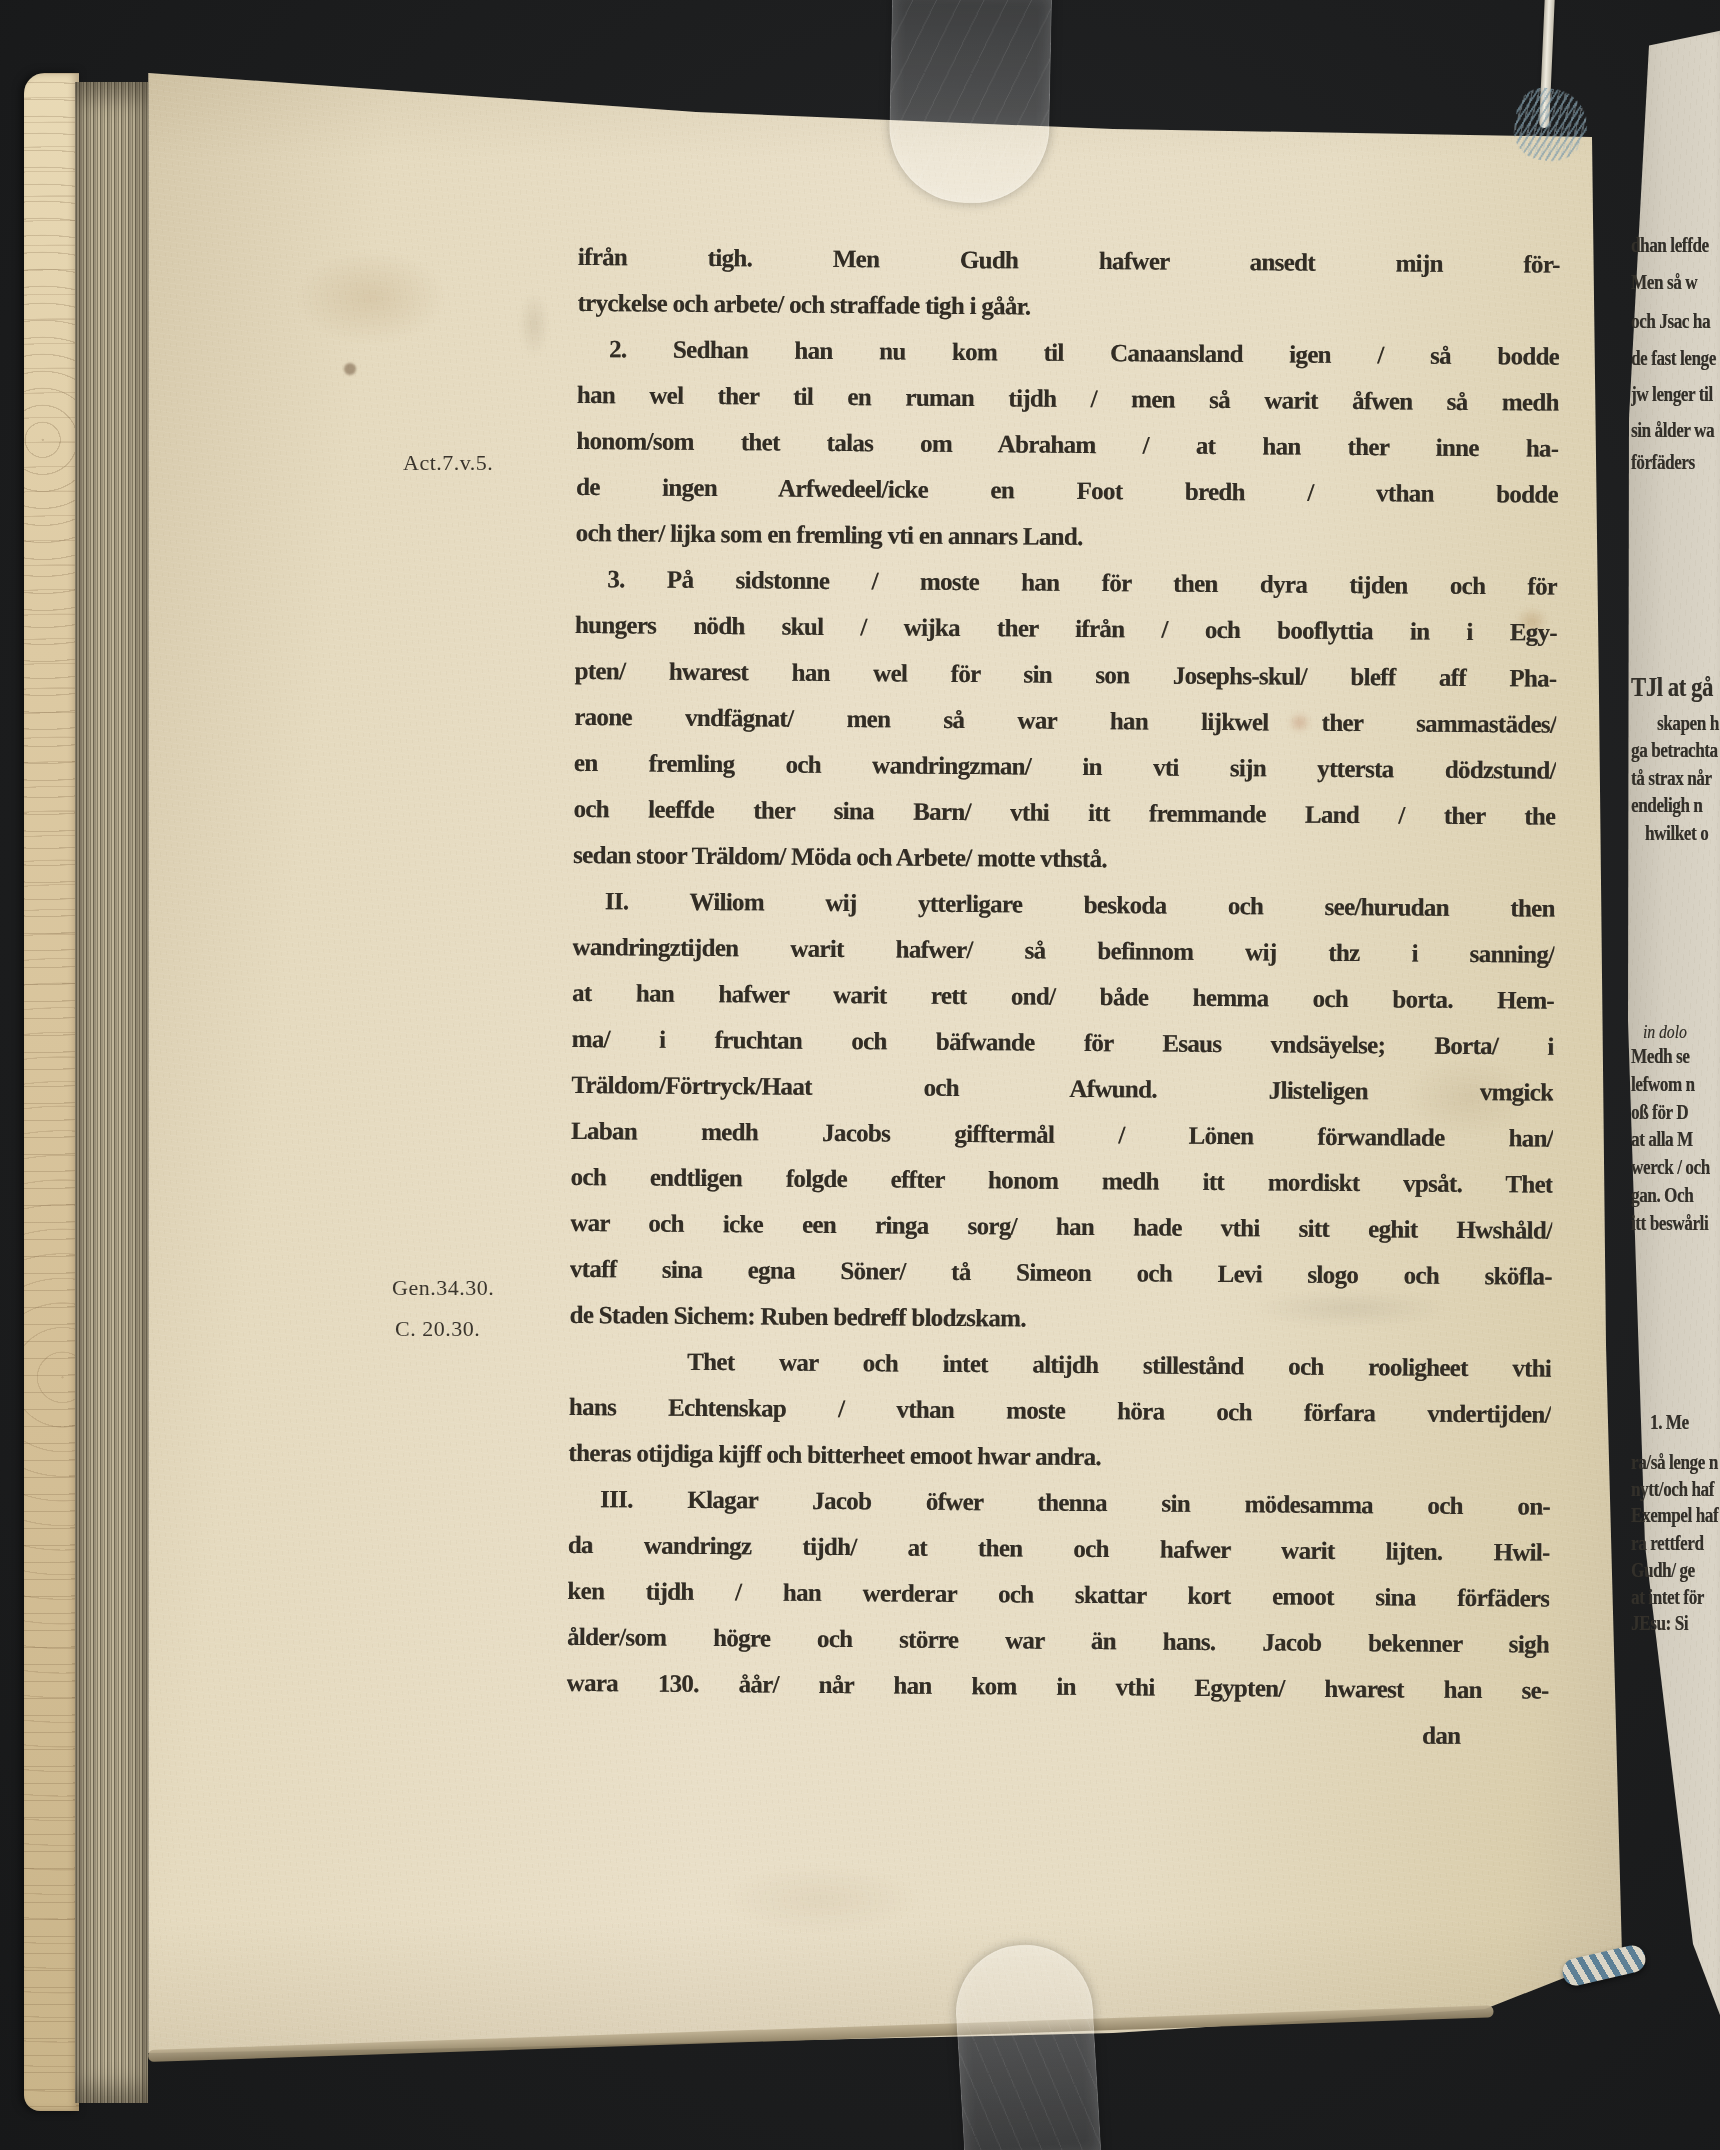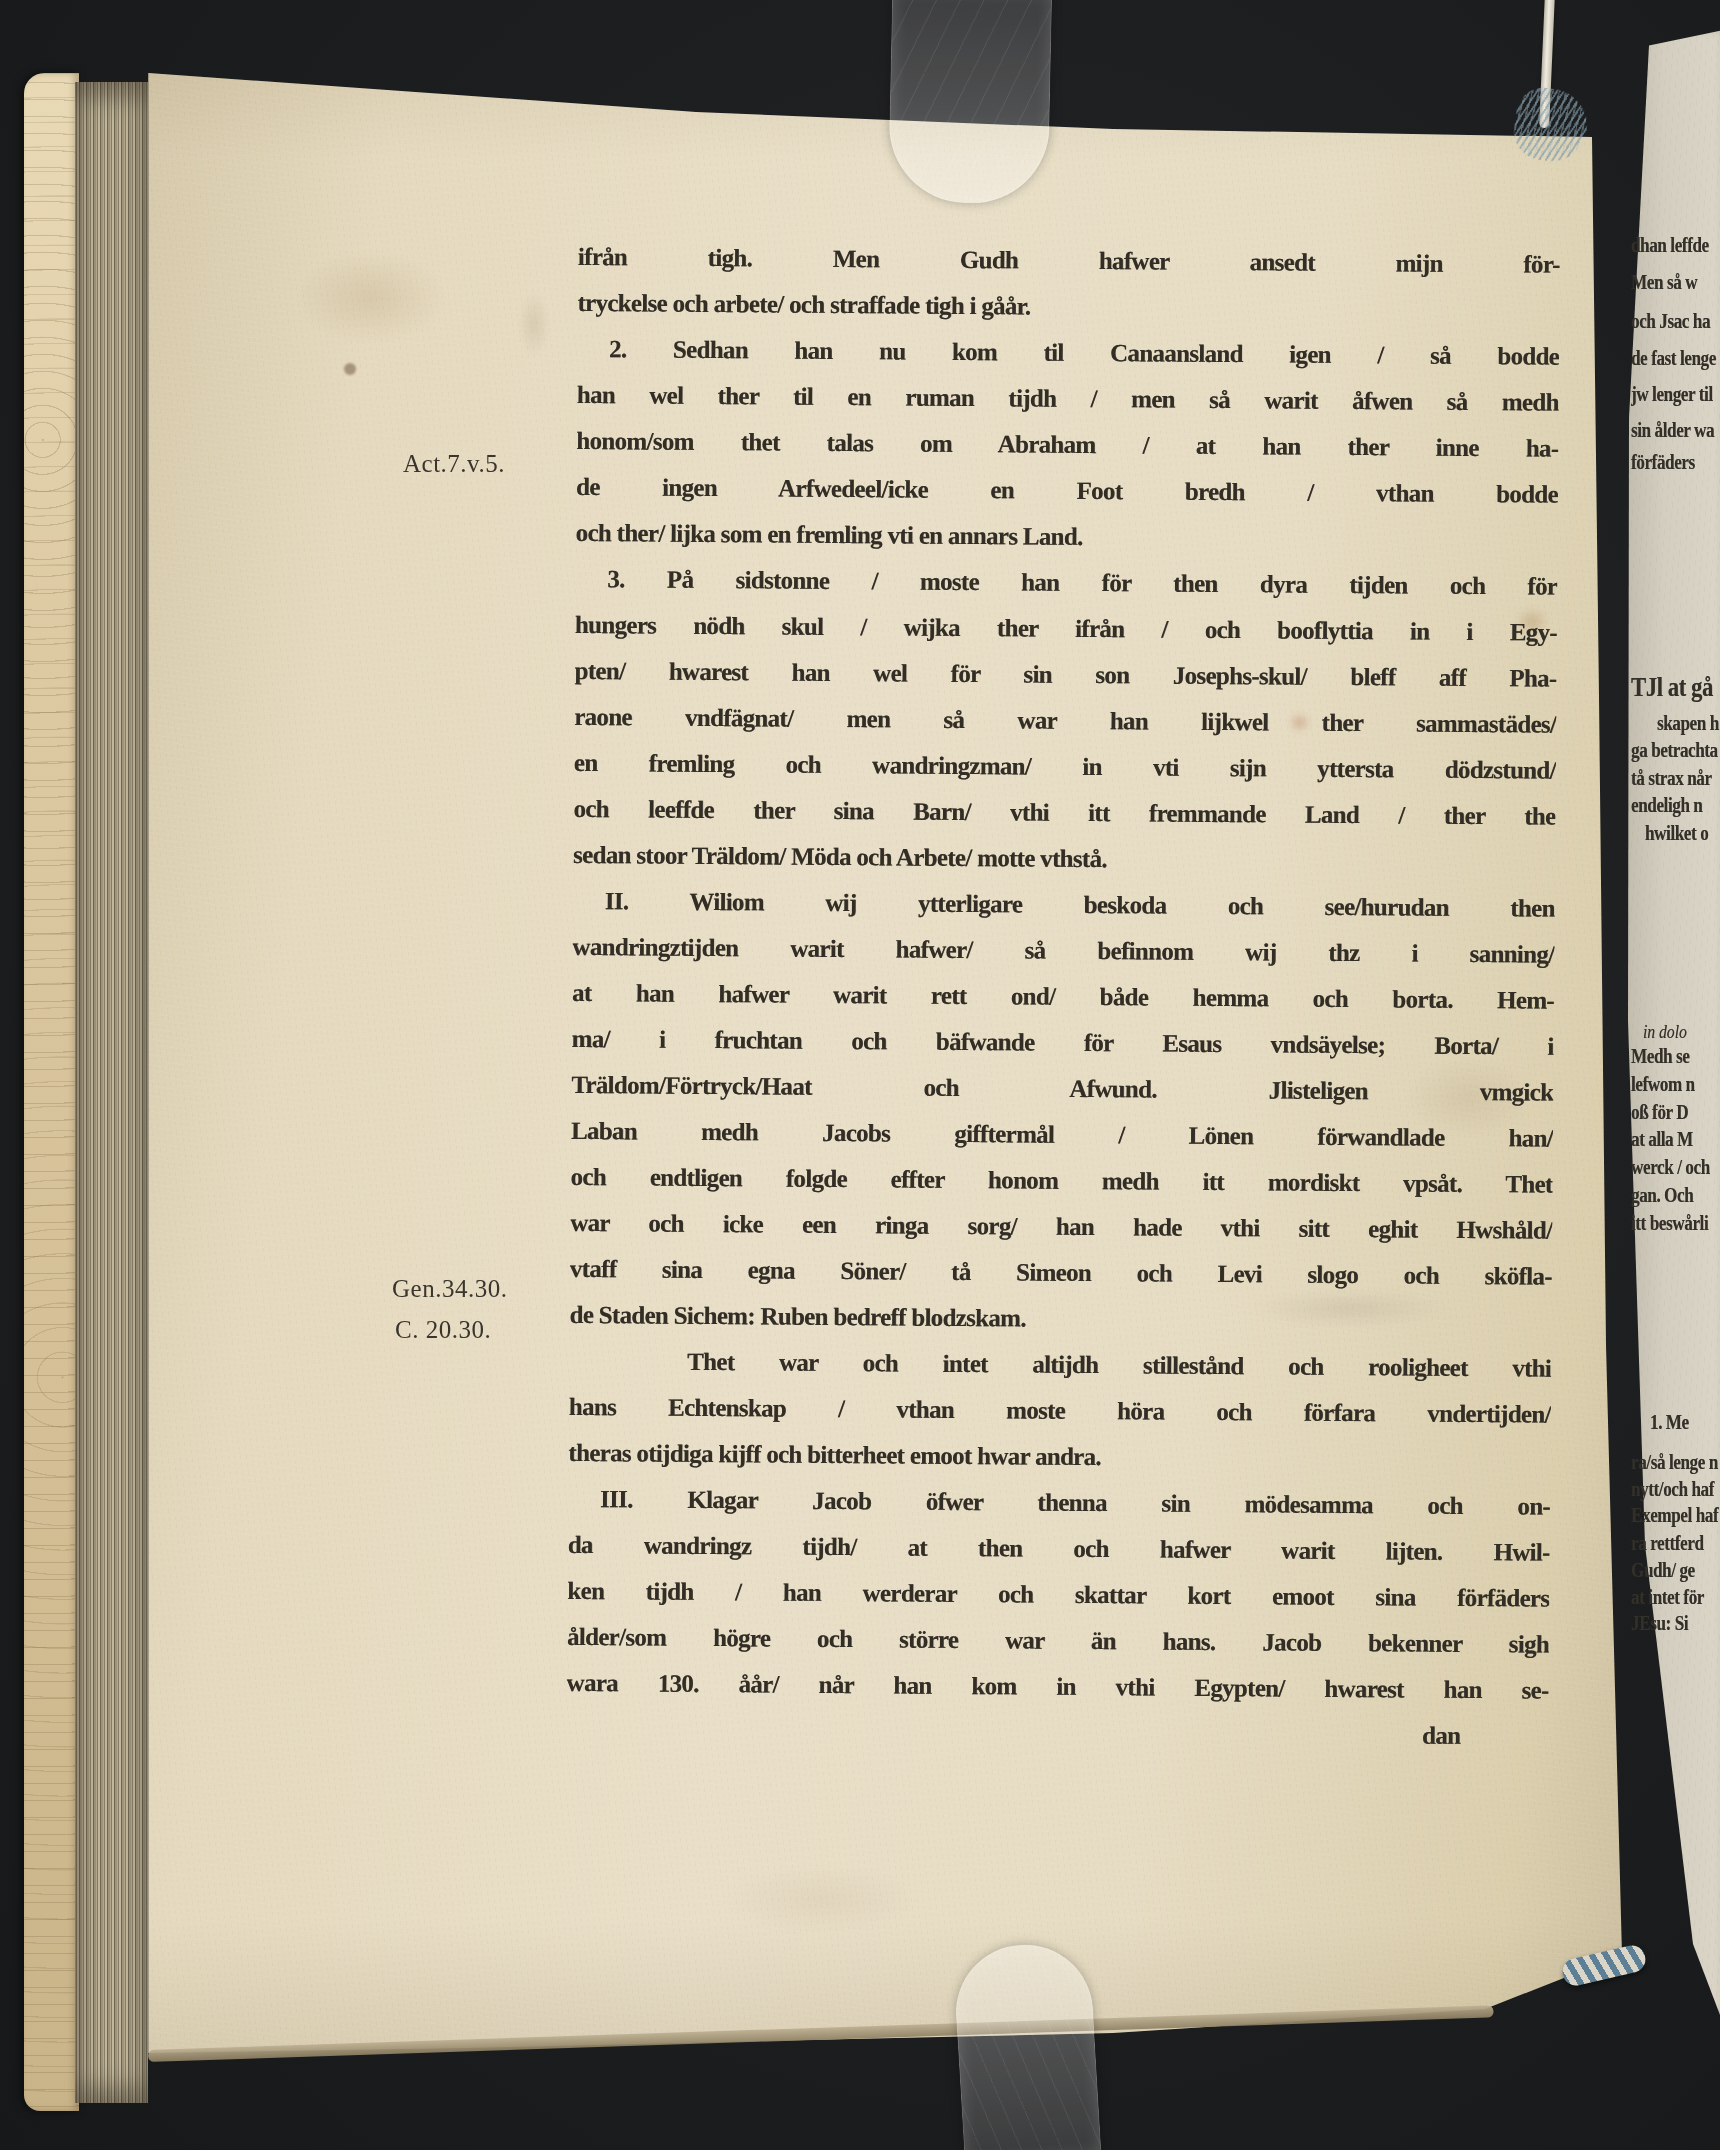--- a/index.html
+++ b/index.html
@@ -39,21 +39,21 @@
     color:#322d25;font-weight:700;font-size:25px;letter-spacing:-0.7px;
     text-shadow:0.3px 0 0 rgba(50,45,37,.55);}
   .tl{height:46px;line-height:46px;text-align:justify;text-align-last:justify;overflow:hidden;}
   .tl.l{text-align-last:left;}
   .tl.i1{padding-left:32px;}
   .tl.i2{padding-left:118px;}
   .tl.r{text-align:right;text-align-last:right;padding-right:88px;}
 
   
   .marginnotes{position:absolute;left:0;top:0;width:1721px;height:2151px;pointer-events:none;}
-  .mn{position:absolute;font-size:25px;font-weight:400;color:#3a352d;letter-spacing:0.5px;white-space:nowrap;}
+  .mn{position:absolute;font-size:22px;font-weight:400;color:#3a352d;letter-spacing:0.5px;white-space:nowrap;}
 
   
   .page-right{position:absolute;left:1596px;top:27px;width:124px;height:1988px;
     clip-path:polygon(53px 18.6px,124px 3.7px,124px 1988px,97px 1917px,49px 1518px,32px 994px,33px 391px);
     background:
       repeating-linear-gradient(95deg, rgba(110,95,60,.05) 0 0.5px, rgba(0,0,0,0) 0.5px 5.6px),
       linear-gradient(90deg,#a19b8e 0,#c1bbad 22%,#d4cec0 55%,#dbd5c7 100%);
     box-shadow:inset 6.5px 0 10.2px rgba(40,35,28,.35);}
   .rp-lines{position:absolute;left:1631px;top:0;width:90px;height:2151px;overflow:hidden;color:#33302a;}
   .rl{position:absolute;left:0;white-space:nowrap;font-weight:700;font-size:20.4px;letter-spacing:-0.5px;

